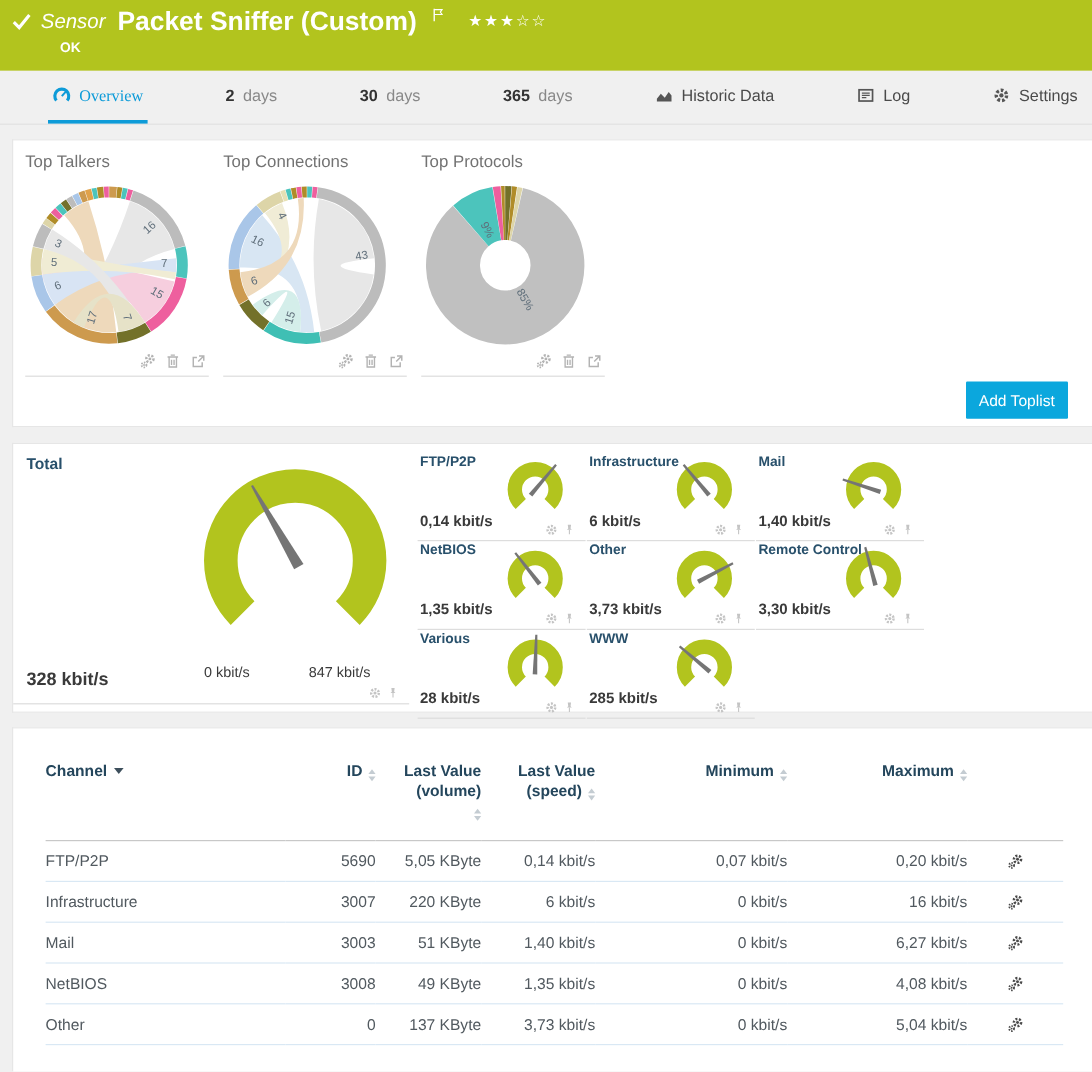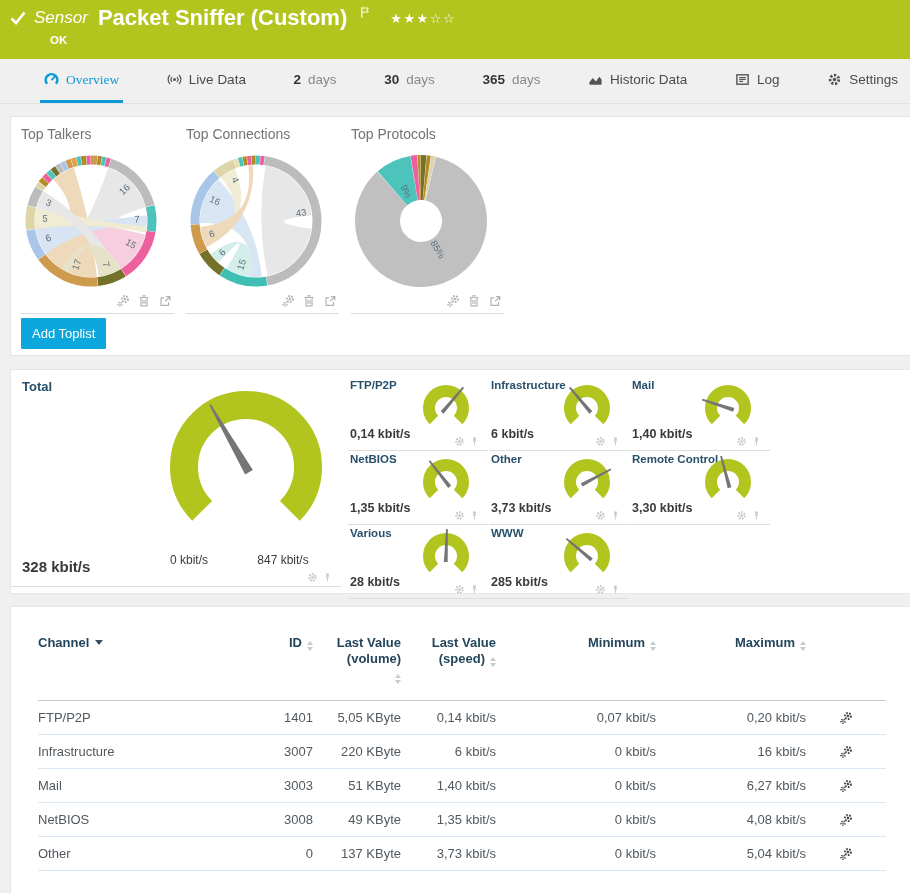--- a/index.html
+++ b/index.html
@@ -34,21 +34,21 @@
   .panel{background:#fff;margin-left:10px;width:900px;box-sizing:border-box;
          border:1px solid #e6e6e6;border-right:none;}
   
   .toplist-panel{margin-top:12px;height:240px;padding:9px 0 0 10px;}
   .toplist-row{display:flex;}
   .toplist-block{width:153px;margin-right:12px;border-bottom:1px solid #ddd;padding-bottom:2px;}
   .toplist-title{font-size:14px;color:#737373;margin-bottom:9px;}
   .toplist-chart{width:140px;height:140px;display:block;}
   .toplist-icons{display:flex;justify-content:flex-end;gap:7px;height:20px;align-items:center;color:#b3b3b3;padding-right:2px;}
   .toplist-icons .icon{width:14px;height:14px;cursor:pointer;}
-  .addrow{display:flex;justify-content:flex-start;margin-top:4px;padding-right:4px;}
+  .addrow{display:flex;justify-content:flex-end;margin-top:4px;padding-right:20px;}
   .add-btn{background:#0ba7dd;color:#fff;border:none;font-size:13px;padding:8px 11px;
            font-family:inherit;cursor:pointer;border-radius:1px;}
   
   .gauges-panel{margin-top:13px;height:225px;position:relative;}
   .g-title{font-size:13px;font-weight:bold;color:#28506b;}
   .total-block{position:absolute;left:0;top:0;width:330px;height:216px;border-bottom:1px solid #ddd;}
   .total-block .g-title{position:absolute;left:11px;top:9px;}
   .total-gauge{position:absolute;left:125px;top:5px;}
   .minl,.maxl{position:absolute;top:183px;font-size:12px;color:#3a3a3a;width:80px;text-align:center;}
   .minl{left:138px;}
@@ -149,26 +149,20 @@
     </div>
     <div class="status-line">OK</div>
   </header>
 
   <nav class="tabs" id="tabs">
       <div class="tab active">
         <svg class="icon " viewBox="0 0 16 16">
           <use href="#sym-gaugeic"></use>
         </svg>
         <span class="t-label">Overview</span>
-      </div>
-      <div class="tab">
-        <svg class="icon " viewBox="0 0 16 16">
-          <use href="#sym-signal"></use>
-        </svg>
-        <span class="t-label">Live Data</span>
       </div>
       <div class="tab days">
         <span class="t-num">2</span>
         <span class="t-label">days</span>
       </div>
       <div class="tab days">
         <span class="t-num">30</span>
         <span class="t-label">days</span>
       </div>
       <div class="tab days">
@@ -498,21 +492,21 @@
             <th class="c5"><span>Maximum</span><span class="sort">
                 <i class="up"></i>
                 <i class="dn"></i>
               </span></th>
             <th class="c6"></th>
           </tr>
         </thead>
       <tbody>
           <tr>
             <td class="c0 first">FTP/P2P</td>
-            <td class="c1">1401</td>
+            <td class="c1">5690</td>
             <td class="c2">5,05 KByte</td>
             <td class="c3">0,14 kbit/s</td>
             <td class="c4">0,07 kbit/s</td>
             <td class="c5">0,20 kbit/s</td>
             <td class="c6"><svg class="icon edit-ic" viewBox="0 0 16 16">
                 <use href="#sym-gears"></use>
               </svg></td>
           </tr>
           <tr>
             <td class="c0 first">Infrastructure</td>

